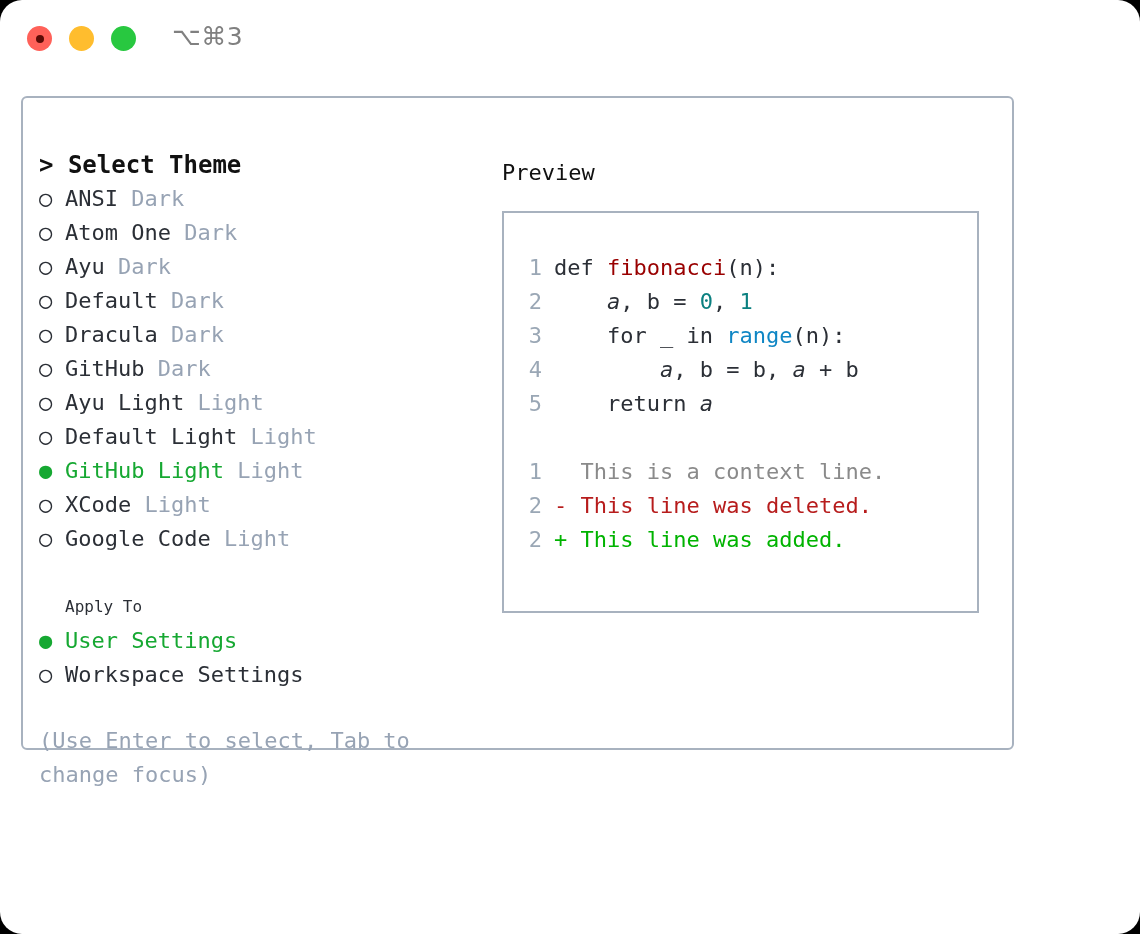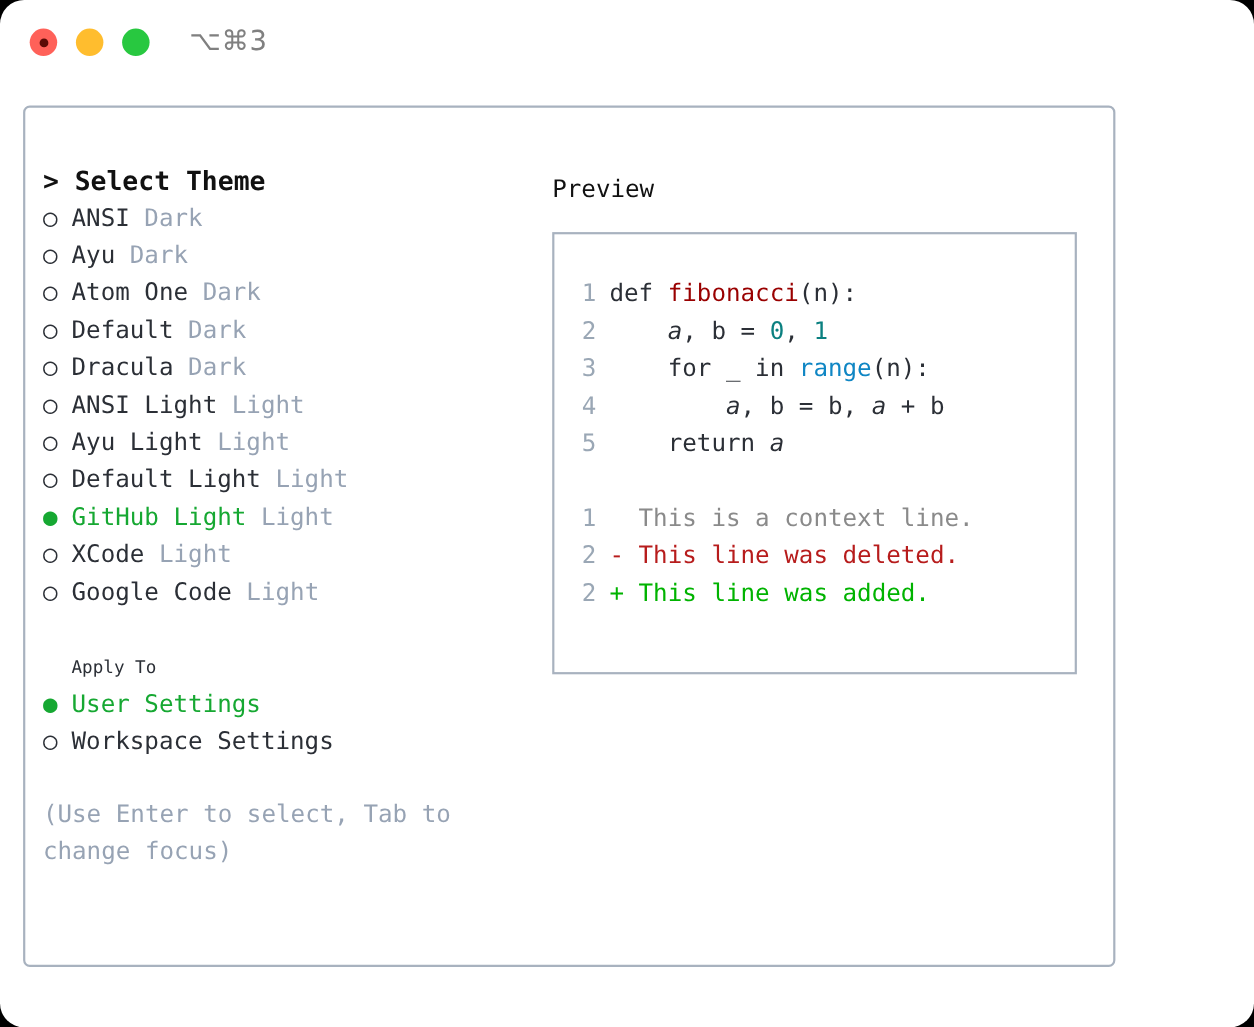--- a/index.html
+++ b/index.html
@@ -71,21 +71,21 @@
     font-family: "DejaVu Sans", "Liberation Sans", sans-serif;
     white-space: pre;
   }
 
   
   .dialog {
     position: absolute;
     left: 21px;
     top: 96px;
     width: 993px;
-    height: 783px;
+    height: 654px;
     border: 2px solid #a8b2bf;
     border-radius: 6px;
     box-sizing: border-box;
     background: #ffffff;
   }
 
   .pane-left {
     position: absolute;
     left: 16px;
     top: 50px;
@@ -193,25 +193,25 @@
     </div>
     <div class="shortcut">⌥⌘3</div>
   </div>
 
   <div class="dialog">
 
     <div class="pane-left">
       <div class="section-head">&gt; Select Theme</div>
       <div id="theme-list">
           <div class="row"><span class="bullet off">○</span><span class="name">ANSI </span><span class="variant">Dark</span></div>
+          <div class="row"><span class="bullet off">○</span><span class="name">Atom One </span><span class="variant">Dark</span></div>
           <div class="row"><span class="bullet off">○</span><span class="name">Ayu </span><span class="variant">Dark</span></div>
-          <div class="row"><span class="bullet off">○</span><span class="name">Atom One </span><span class="variant">Dark</span></div>
           <div class="row"><span class="bullet off">○</span><span class="name">Default </span><span class="variant">Dark</span></div>
           <div class="row"><span class="bullet off">○</span><span class="name">Dracula </span><span class="variant">Dark</span></div>
-          <div class="row"><span class="bullet off">○</span><span class="name">ANSI Light </span><span class="variant">Light</span></div>
+          <div class="row"><span class="bullet off">○</span><span class="name">GitHub </span><span class="variant">Dark</span></div>
           <div class="row"><span class="bullet off">○</span><span class="name">Ayu Light </span><span class="variant">Light</span></div>
           <div class="row"><span class="bullet off">○</span><span class="name">Default Light </span><span class="variant">Light</span></div>
           <div class="row selected"><span class="bullet on">●</span><span class="name">GitHub Light </span><span class="variant">Light</span></div>
           <div class="row"><span class="bullet off">○</span><span class="name">XCode </span><span class="variant">Light</span></div>
           <div class="row"><span class="bullet off">○</span><span class="name">Google Code </span><span class="variant">Light</span></div>
         </div>
 
       <div class="spacer-lg"></div>
 
       <div class="group-head">Apply To</div>

